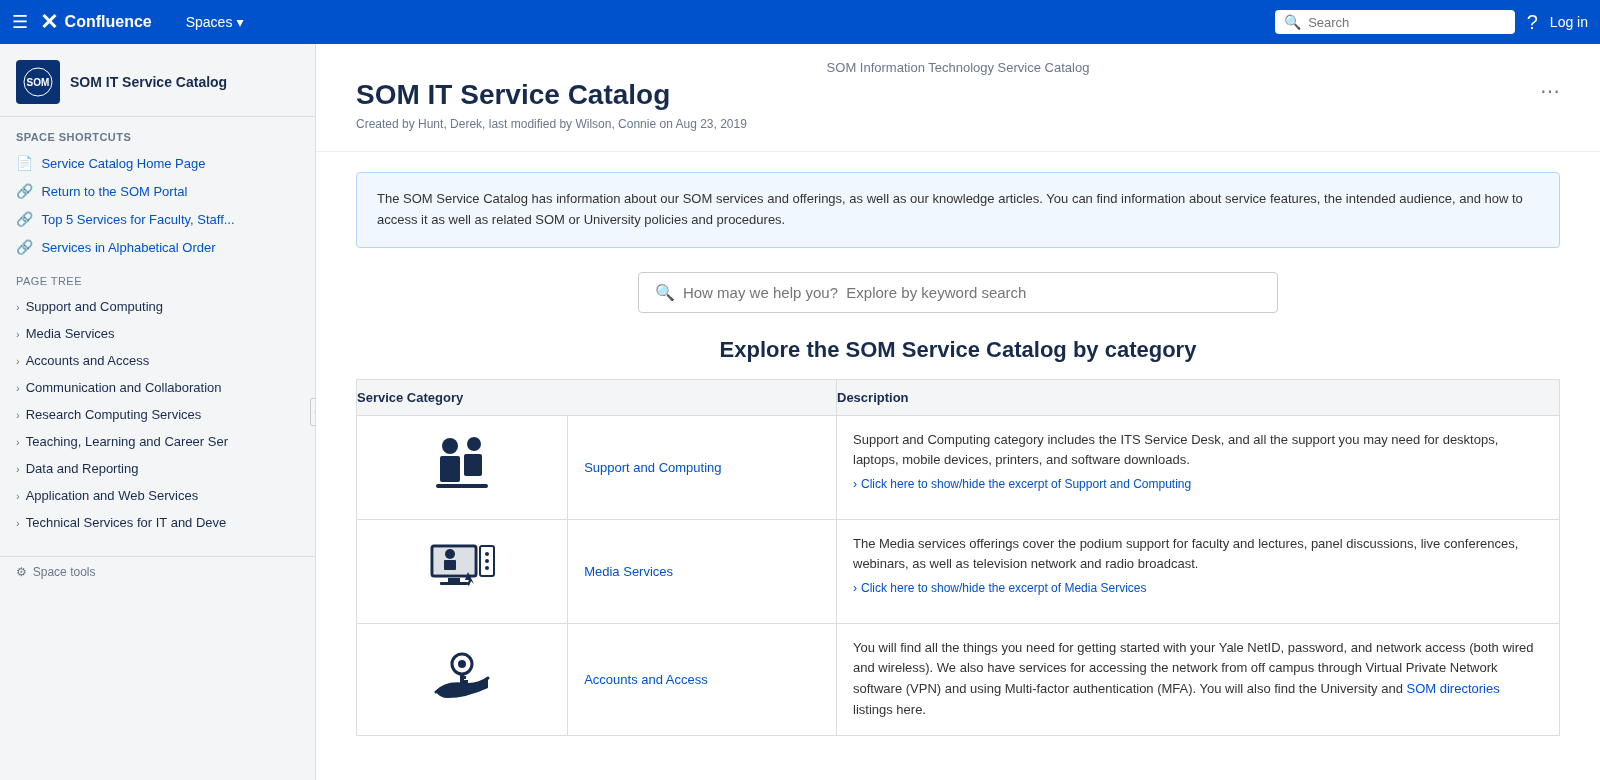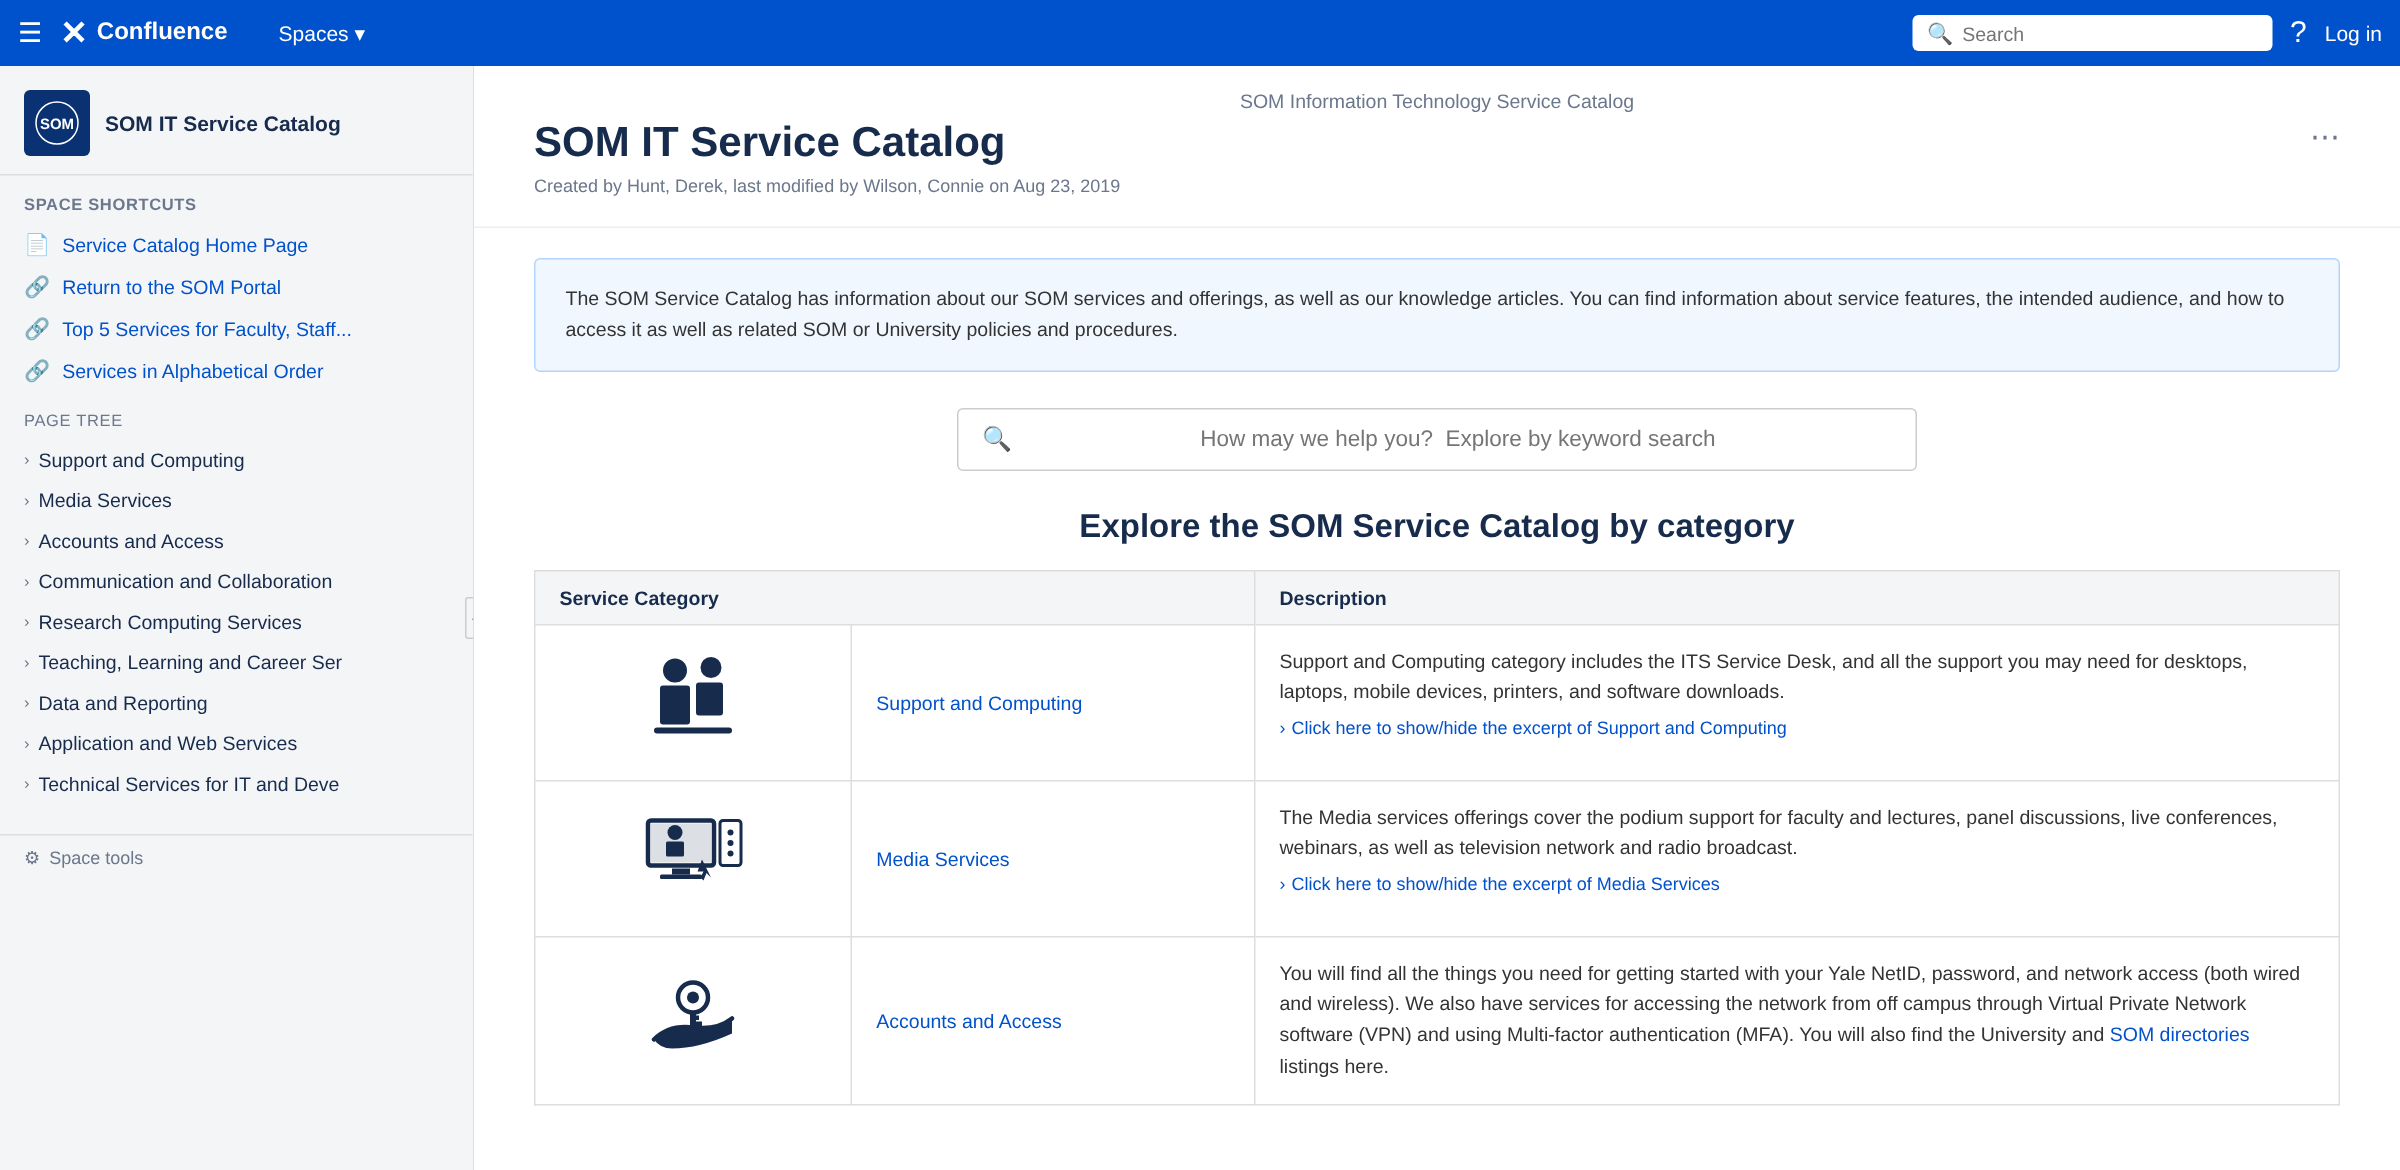--- a/index.html
+++ b/index.html
@@ -167,21 +167,20 @@
       width: 640px;
       background: #fff;
     }
     .catalog-search input {
       border: none;
       outline: none;
       font-size: 15px;
       color: #999;
       width: 100%;
       background: transparent;
-      text-align: center;
     }
     .catalog-search-icon { color: #999; font-size: 16px; }
 
     .explore-title {
       text-align: center;
       font-size: 22px;
       font-weight: 600;
       color: #172b4d;
       margin-bottom: 16px;
     }
@@ -190,21 +189,21 @@
     .catalog-table {
       width: 100%;
       border-collapse: collapse;
       border: 1px solid #ddd;
       font-size: 13px;
     }
     .catalog-table th {
       background: #f4f5f7;
       font-weight: 700;
       text-align: left;
-      padding: 10px 16px;
+      padding: 10px 0;
       border: 1px solid #ddd;
       font-size: 13px;
       color: #172b4d;
     }
     .catalog-table td {
       border: 1px solid #ddd;
       vertical-align: top;
       padding: 14px 16px;
     }
     .catalog-table .icon-cell {

